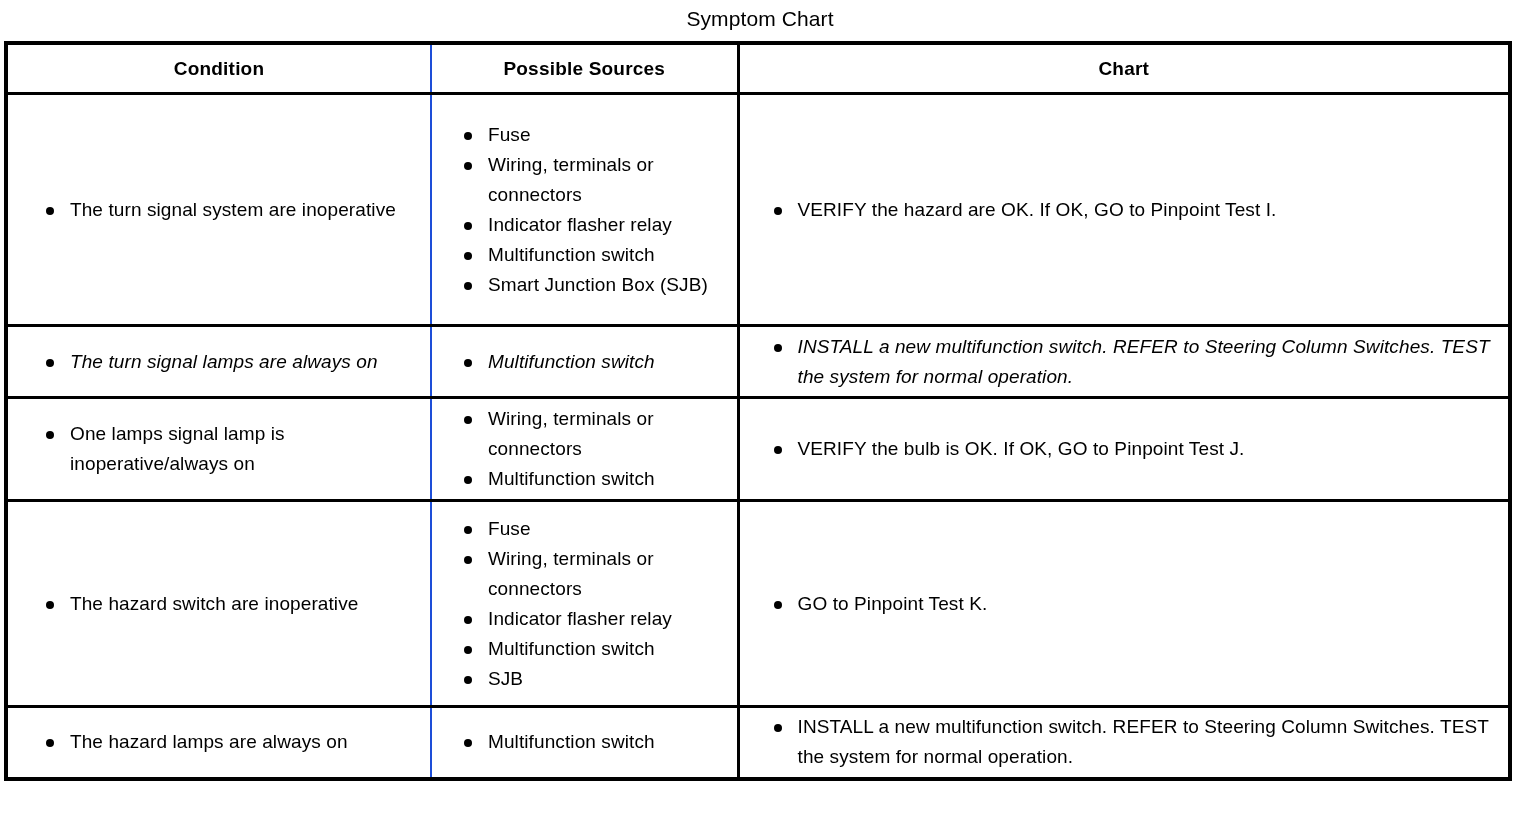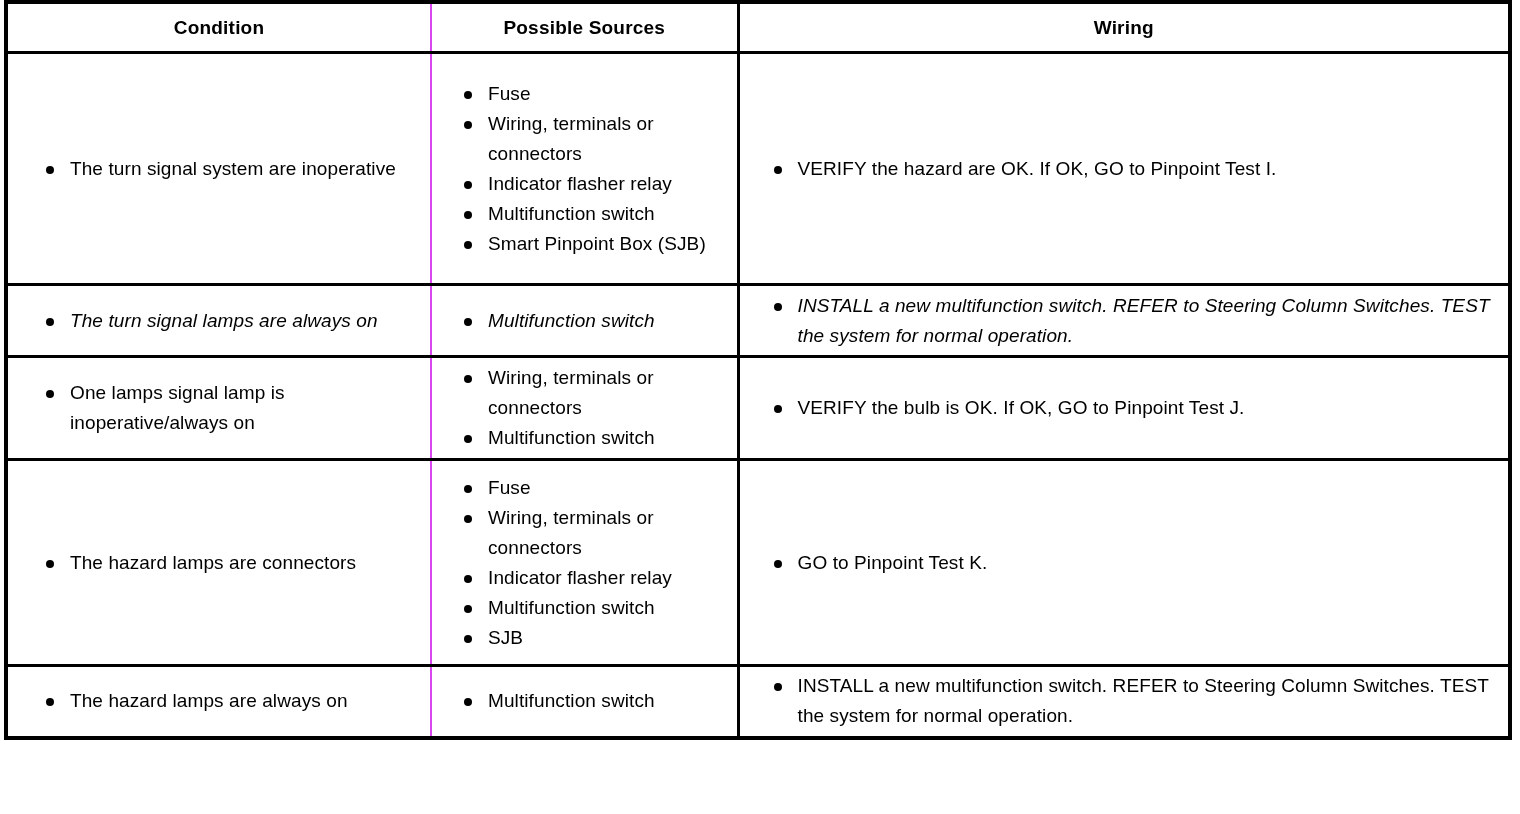--- a/index.html
+++ b/index.html
@@ -54,21 +54,21 @@
   table.symptom th,
   table.symptom td {
     vertical-align: middle;
     padding: 0;
     background: #fff;
   }
 
   
   table.symptom th.cond,
   table.symptom td.cond {
-    border-right: 2px solid #d946ef;
+    border-right: 2px solid #1d4ed8;
   }
   table.symptom th.src,
   table.symptom td.src {
     border-right: 3px solid #000;
   }
 
   
   table.symptom thead th {
     border-bottom: 3px solid #000;
     font-size: 19px;
@@ -124,55 +124,56 @@
   .row-h-2 { height: 72px; font-style: italic; }
   .row-h-3 { height: 103px; }
   .row-h-4 { height: 206px; }
   .row-h-5 { height: 70px; }
 </style>
 </head>
 <body>
 
 <div class="page">
 
+  <div class="chart-title">Symptom Chart</div>
 
   <div class="table-wrap">
     <table class="symptom">
       <colgroup>
         <col class="c-cond">
         <col class="c-src">
         <col class="c-act">
       </colgroup>
 
       <thead>
         <tr>
           <th class="cond">Condition</th>
           <th class="src">Possible Sources</th>
-          <th class="act">Wiring</th>
+          <th class="act">Chart</th>
         </tr>
       </thead>
 
       <tbody>
 
         <tr class="row-h-1">
           <td class="cond">
             <div class="cell-cond">
               <ul class="bl">
                 <li>The turn signal system are inoperative</li>
               </ul>
             </div>
           </td>
           <td class="src">
             <div class="cell-src">
               <ul class="bl">
                 <li>Fuse</li>
                 <li>Wiring, terminals or connectors</li>
                 <li>Indicator flasher relay</li>
                 <li>Multifunction switch</li>
-                <li>Smart Pinpoint Box (SJB)</li>
+                <li>Smart Junction Box (SJB)</li>
               </ul>
             </div>
           </td>
           <td class="act">
             <div class="cell-act">
               <ul class="bl">
                 <li>VERIFY the hazard are OK. If OK, GO to Pinpoint Test I.</li>
               </ul>
             </div>
           </td>
@@ -224,21 +225,21 @@
                 <li>VERIFY the bulb is OK. If OK, GO to Pinpoint Test J.</li>
               </ul>
             </div>
           </td>
         </tr>
 
         <tr class="row-h-4">
           <td class="cond">
             <div class="cell-cond">
               <ul class="bl">
-                <li>The hazard lamps are connectors</li>
+                <li>The hazard switch are inoperative</li>
               </ul>
             </div>
           </td>
           <td class="src">
             <div class="cell-src">
               <ul class="bl">
                 <li>Fuse</li>
                 <li>Wiring, terminals or connectors</li>
                 <li>Indicator flasher relay</li>
                 <li>Multifunction switch</li>

